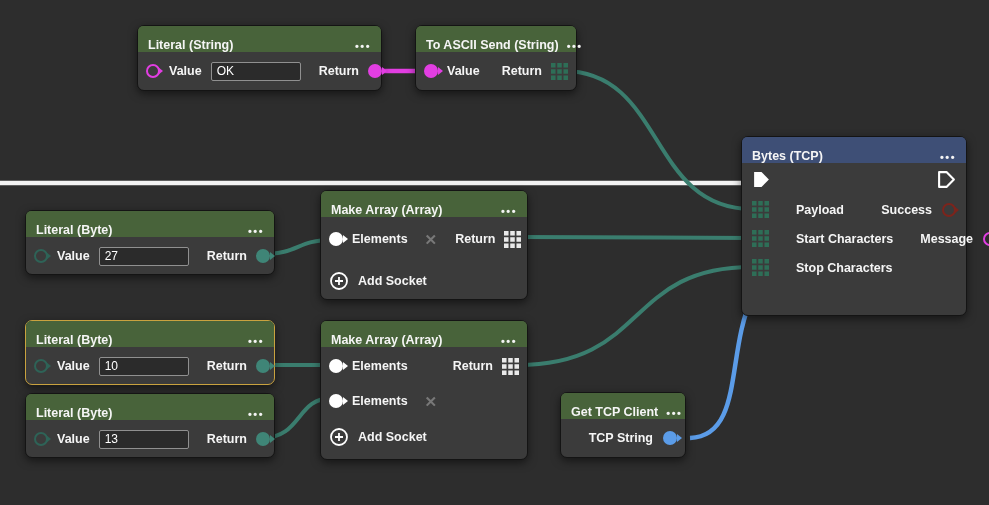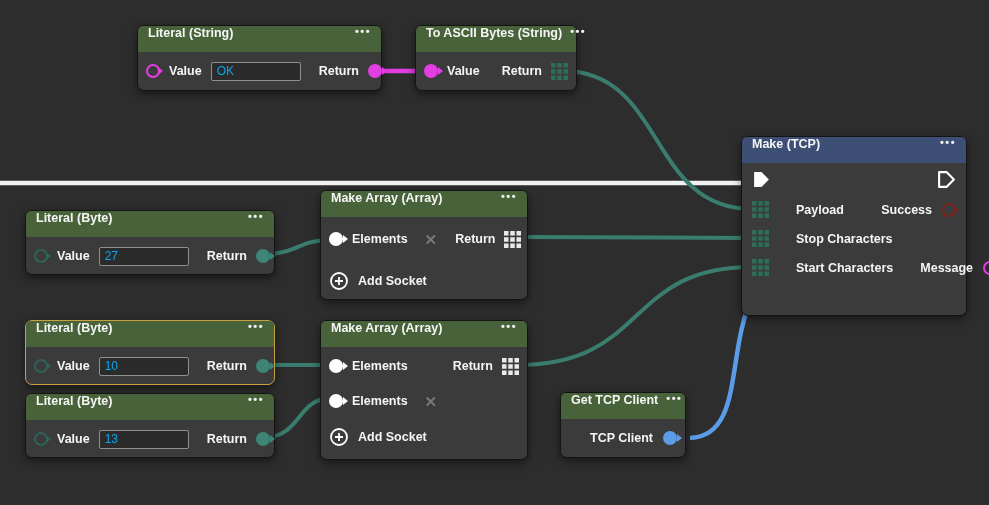--- a/index.html
+++ b/index.html
@@ -24,21 +24,21 @@
   .wire.blue{stroke:var(--wire-blue);stroke-width:4.5}
   .wire.white{stroke:var(--wire-white);stroke-width:4.5}
 
   .node{
     position:absolute;z-index:2;background:var(--node-body);
     border:1.5px solid var(--node-border);border-radius:7px;
     box-shadow:0 3px 8px rgba(0,0,0,.5);
   }
   .node.selected{border-color:var(--selection-yellow)}
   .node-header{
-    display:flex;align-items:flex-start;justify-content:space-between;gap:8px;
+    display:flex;align-items:flex-end;justify-content:space-between;gap:8px;
     height:26px;padding:0 10px;border-radius:5px 5px 0 0;
     background:var(--header-green);font-weight:bold;font-size:12.5px;white-space:nowrap;
   }
   .node-header.blue{background:var(--header-blue)}
   .menu-dots{font-size:11px;letter-spacing:1.5px;font-weight:bold;cursor:pointer;line-height:1}
   .row{display:flex;align-items:center;padding:0 8px;gap:9px;font-weight:bold;font-size:12.5px;white-space:nowrap}
   .spacer{flex:1}
 
   
   .socket{position:relative;width:14px;height:14px;border-radius:50%;flex:none}
@@ -56,21 +56,21 @@
   .grid-icon{width:17px;height:17px;flex:none}
   .grid-icon.teal{fill:var(--grid-teal)} .grid-icon.white{fill:var(--grid-white)}
   .exec-icon{width:19px;height:19px;flex:none}
   .exec-icon.in{fill:#ffffff}
   .exec-icon.out{fill:none;stroke:#ffffff;stroke-width:2;stroke-linejoin:round}
   .plus-icon{width:20px;height:20px;flex:none;fill:none;stroke:#ffffff;stroke-width:1.8}
   .x-icon{color:#787878;font-size:15px;font-weight:bold;line-height:1;cursor:pointer}
 
   .value-input{
     width:90px;height:19px;background:#2b2b2b;border:1px solid #909090;border-radius:2px;
-    color:#0ea5e9;font-size:12px;font-family:"Liberation Sans",sans-serif;padding:0 5px;font-weight:normal;
+    color:#ffffff;font-size:12px;font-family:"Liberation Sans",sans-serif;padding:0 5px;font-weight:normal;
   }
 
   
   #node-literal-string{left:137px;top:25px;width:245px;height:66px}
   #node-to-ascii{left:415px;top:25px;width:162px;height:66px}
   #node-send-tcp{left:741px;top:136px;width:226px;height:180px}
   #node-literal-byte-27{left:25px;top:210px;width:250px;height:65px}
   #node-make-array-1{left:320px;top:190px;width:208px;height:110px}
   #node-literal-byte-10{left:25px;top:320px;width:250px;height:65px}
   #node-literal-byte-13{left:25px;top:393px;width:250px;height:65px}
@@ -135,37 +135,37 @@
       <span>Value</span>
       <input class="value-input" value="OK" style="">
       <span class="spacer"></span>
       <span>Return</span>
       <span class="socket filled c-magenta"></span>
     </div>
   </div>
 
   <div class="node" id="node-to-ascii">
     <div class="node-header">
-      <span>To ASCII Bytes (String)</span>
+      <span>To ASCII Send (String)</span>
       <span class="menu-dots">•••</span>
     </div>
     <div class="row lit-row">
       <span class="socket filled c-magenta"></span>
       <span>Value</span>
       <span class="spacer"></span>
       <span>Return</span>
       <svg class="grid-icon teal">
           <use href="#grid9"></use>
         </svg>
     </div>
   </div>
 
   <div class="node" id="node-send-tcp">
     <div class="node-header blue">
-      <span>Make (TCP)</span>
+      <span>Bytes (TCP)</span>
       <span class="menu-dots">•••</span>
     </div>
     <div class="row send-exec-row">
       <svg class="exec-icon in">
           <use href="#exec"></use>
         </svg>
       <svg class="exec-icon out">
           <use href="#exec"></use>
         </svg>
     </div>
@@ -176,32 +176,32 @@
       <span>Payload</span>
       <span class="out-group">
         <span>Success</span>
         <span class="socket outlined c-red"></span>
       </span>
     </div>
     <div class="row send-io-row">
       <svg class="grid-icon teal">
           <use href="#grid9"></use>
         </svg>
-      <span>Stop Characters</span>
-    </div>
-    <div class="row send-io-row">
-      <svg class="grid-icon teal">
-          <use href="#grid9"></use>
-        </svg>
       <span>Start Characters</span>
       <span class="out-group">
         <span>Message</span>
         <span class="socket outlined c-magenta"></span>
       </span>
     </div>
+    <div class="row send-io-row">
+      <svg class="grid-icon teal">
+          <use href="#grid9"></use>
+        </svg>
+      <span>Stop Characters</span>
+    </div>
   </div>
 
   <div class="node" id="node-literal-byte-27">
     <div class="node-header">
       <span>Literal (Byte)</span>
       <span class="menu-dots">•••</span>
     </div>
     <div class="row lit-row">
       <span class="socket outlined c-teal-dim"></span>
       <span>Value</span>
@@ -291,18 +291,18 @@
       <span>Add Socket</span>
     </div>
   </div>
 
   <div class="node" id="node-get-tcp-client">
     <div class="node-header">
       <span>Get TCP Client</span>
       <span class="menu-dots">•••</span>
     </div>
     <div class="row get-row">
-      <span>TCP Client</span>
+      <span>TCP String</span>
       <span class="socket filled c-blue"></span>
     </div>
   </div>
 
 </div>
 
 </body></html>

